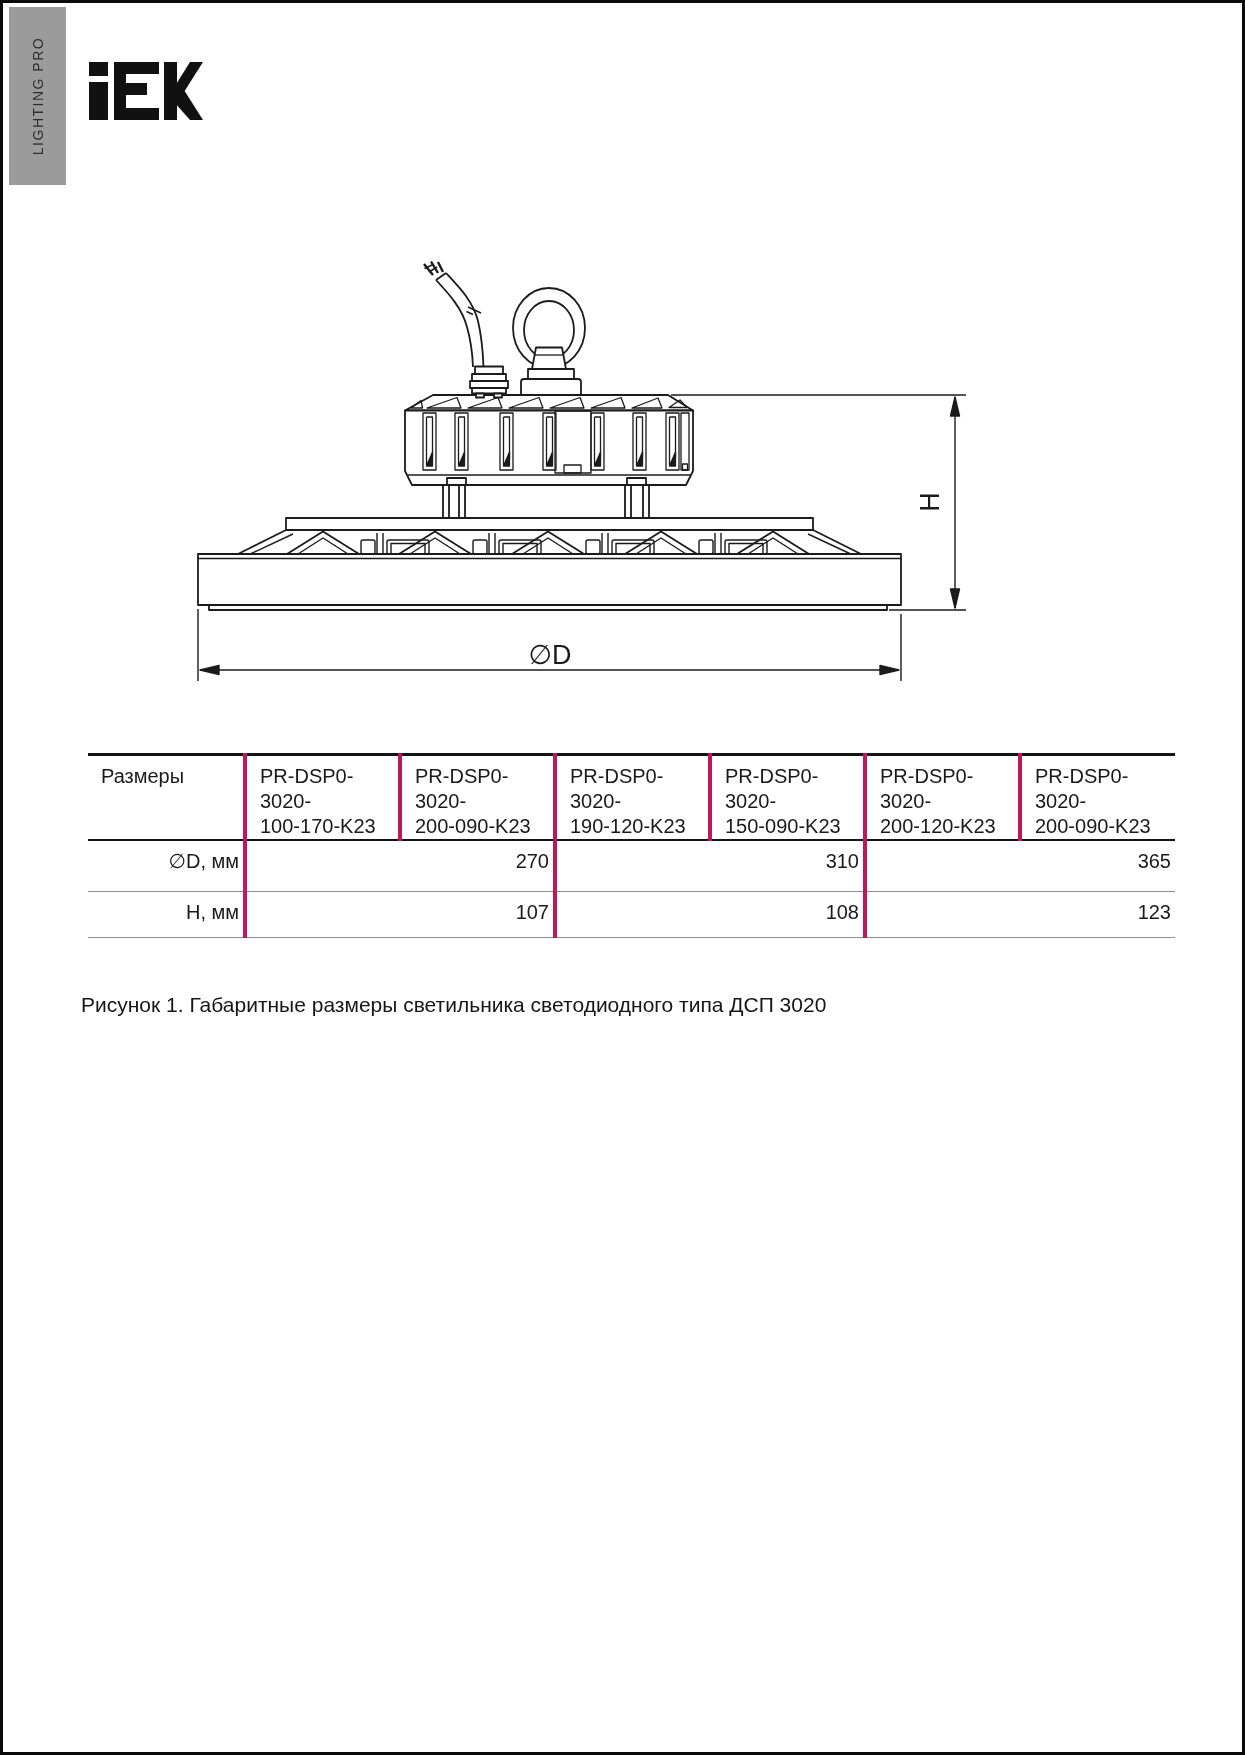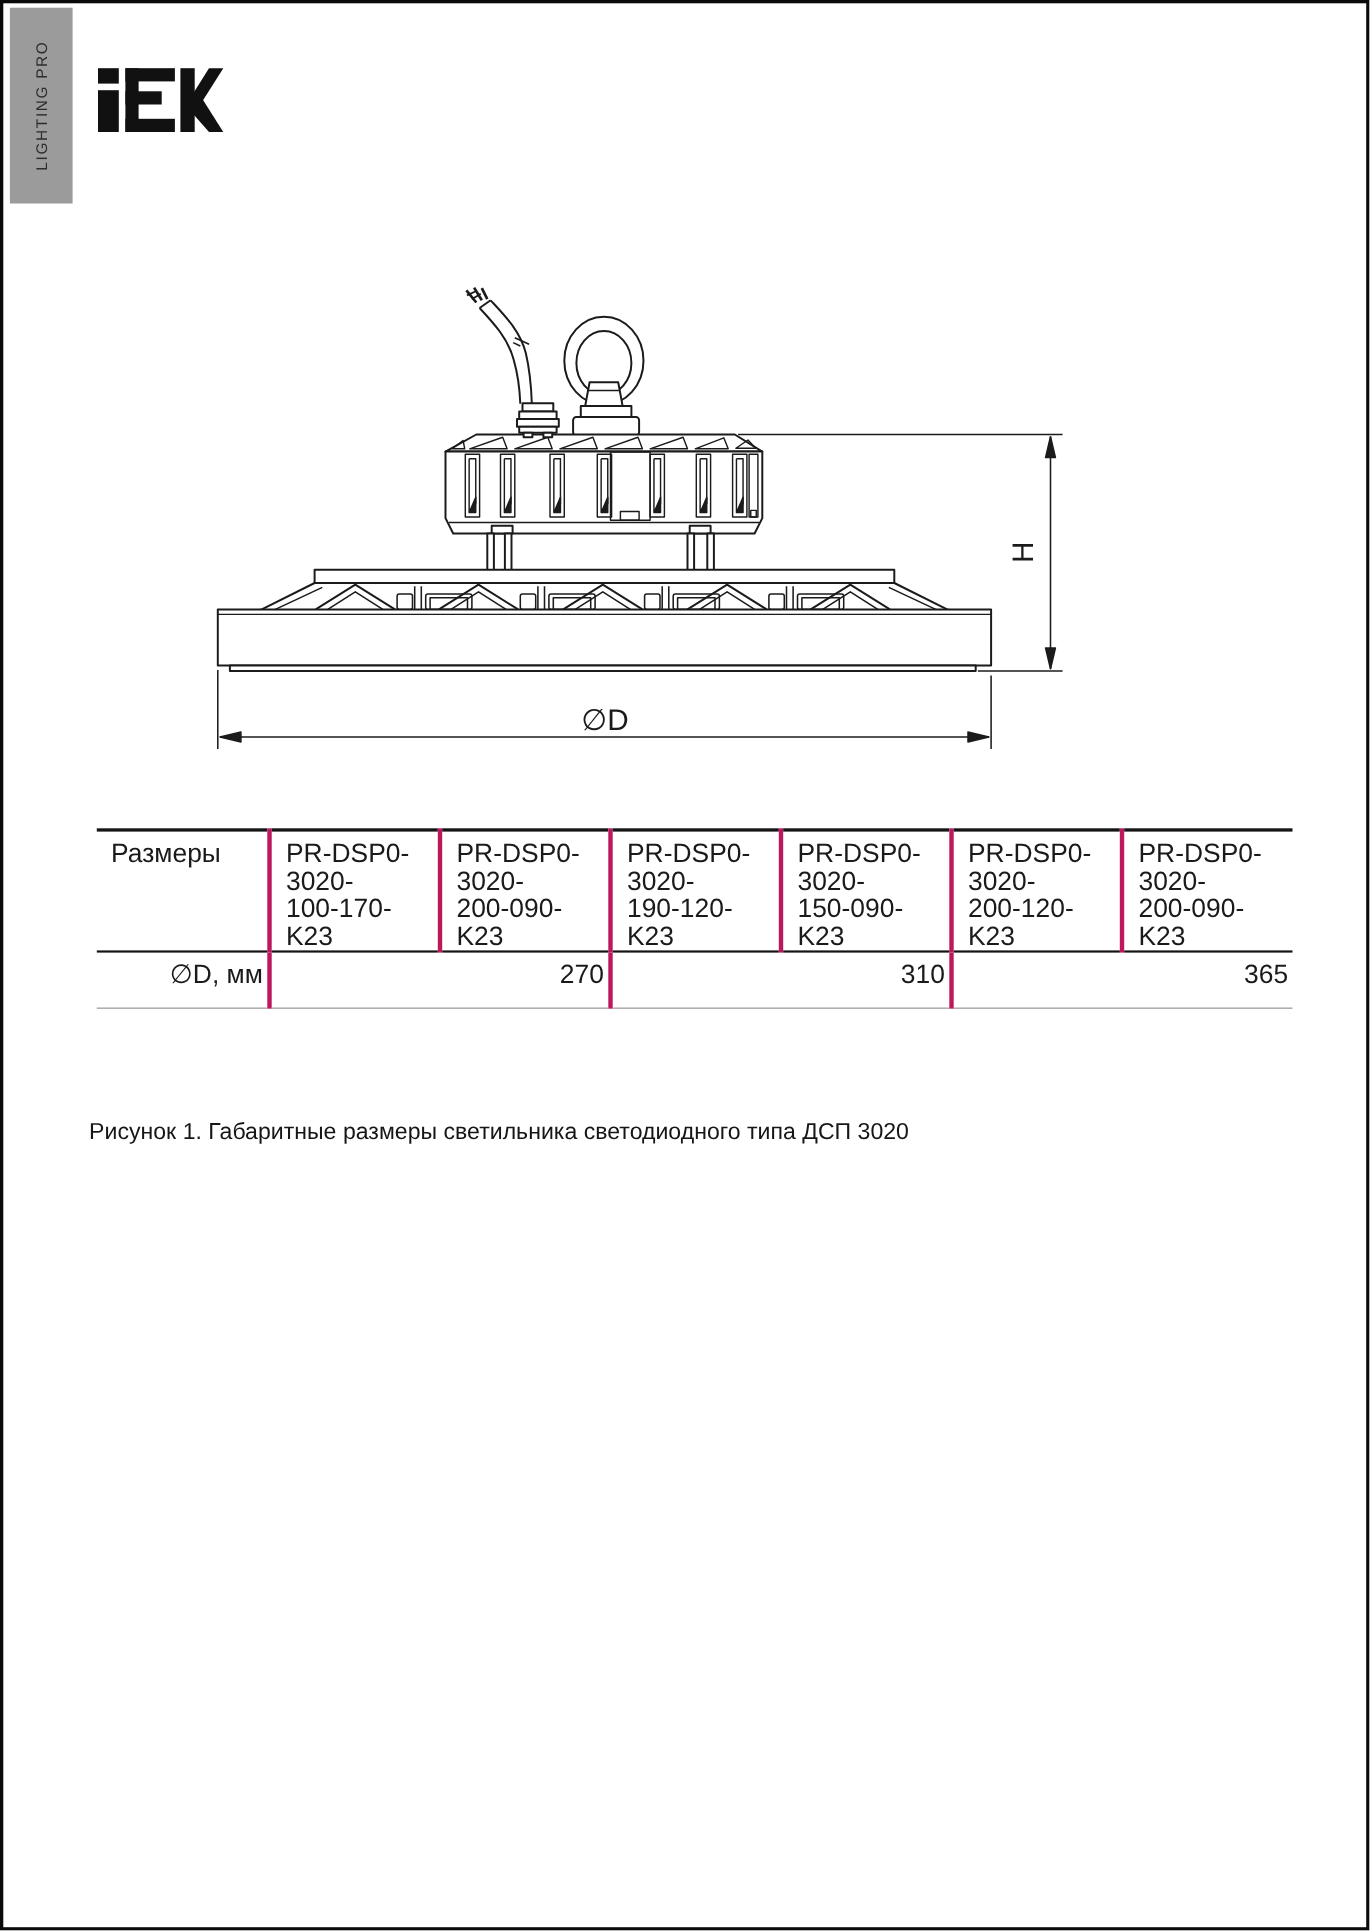--- a/index.html
+++ b/index.html
@@ -6,30 +6,30 @@
   .page{position:relative;width:1245px;height:1755px;background:#ffffff;
         border:3px solid #0a0a0a;box-sizing:border-box;overflow:hidden;
         font-family:"Liberation Sans","DejaVu Sans",sans-serif;color:#1a1a1a;}
   .brand-bar{position:absolute;left:6px;top:4px;width:57px;height:178px;background:#9b9b9b;}
   .brand-bar span{position:absolute;left:50%;top:50%;transform:translate(-50%,-50%) rotate(-90deg);
         white-space:nowrap;font-size:14px;letter-spacing:1.5px;color:#2d2d2d;}
   .logo{position:absolute;left:86px;top:58px;width:116px;height:62px;}
   .drawing{position:absolute;left:0;top:0;width:1245px;height:720px;}
   .drawing *{vector-effect:non-scaling-stroke;}
   .spec-table{position:absolute;left:85px;top:750px;width:1087px;border-collapse:collapse;
-        table-layout:fixed;border-top:3px solid #141414;font-size:24px;}
+        table-layout:fixed;border-top:3px solid #141414;font-size:20px;}
   .spec-table th,.spec-table td{font-weight:normal;text-align:left;vertical-align:top;
         padding:8px 4px 0 13px;line-height:25px;}
   .spec-table thead th{border-bottom:2px solid #141414;height:62px;}
   .spec-table tbody td{border-bottom:1px solid #8d8d8d;text-align:right;}
   .spec-table .r1 td{height:42px;}
   .spec-table .r2 td{height:37px;}
   .spec-table .v{border-left:4px solid #be185d;}
   .hdr-line{display:block;}
-  .caption{position:absolute;left:78px;top:990px;font-size:21px;color:#161616;margin-top:24px;}
+  .caption{position:absolute;left:78px;top:990px;font-size:21px;color:#161616;}
 </style>
 </head>
 <body>
 
 <div class="page">
 
   <div class="brand-bar">
     <span>LIGHTING PRO</span>
   </div>
 
@@ -268,18 +268,24 @@
         </th>
       </tr>
     </thead>
     <tbody>
       <tr class="r1">
         <td>∅D, мм</td>
         <td class="v" colspan="2">270</td>
         <td class="v" colspan="2">310</td>
         <td class="v" colspan="2">365</td>
       </tr>
+      <tr class="r2">
+        <td>H, мм</td>
+        <td class="v" colspan="2">107</td>
+        <td class="v" colspan="2">108</td>
+        <td class="v" colspan="2">123</td>
+      </tr>
     </tbody>
   </table>
 
   <div class="caption">Рисунок 1. Габаритные размеры светильника светодиодного типа ДСП 3020</div>
 
 </div>
 
 </body></html>

